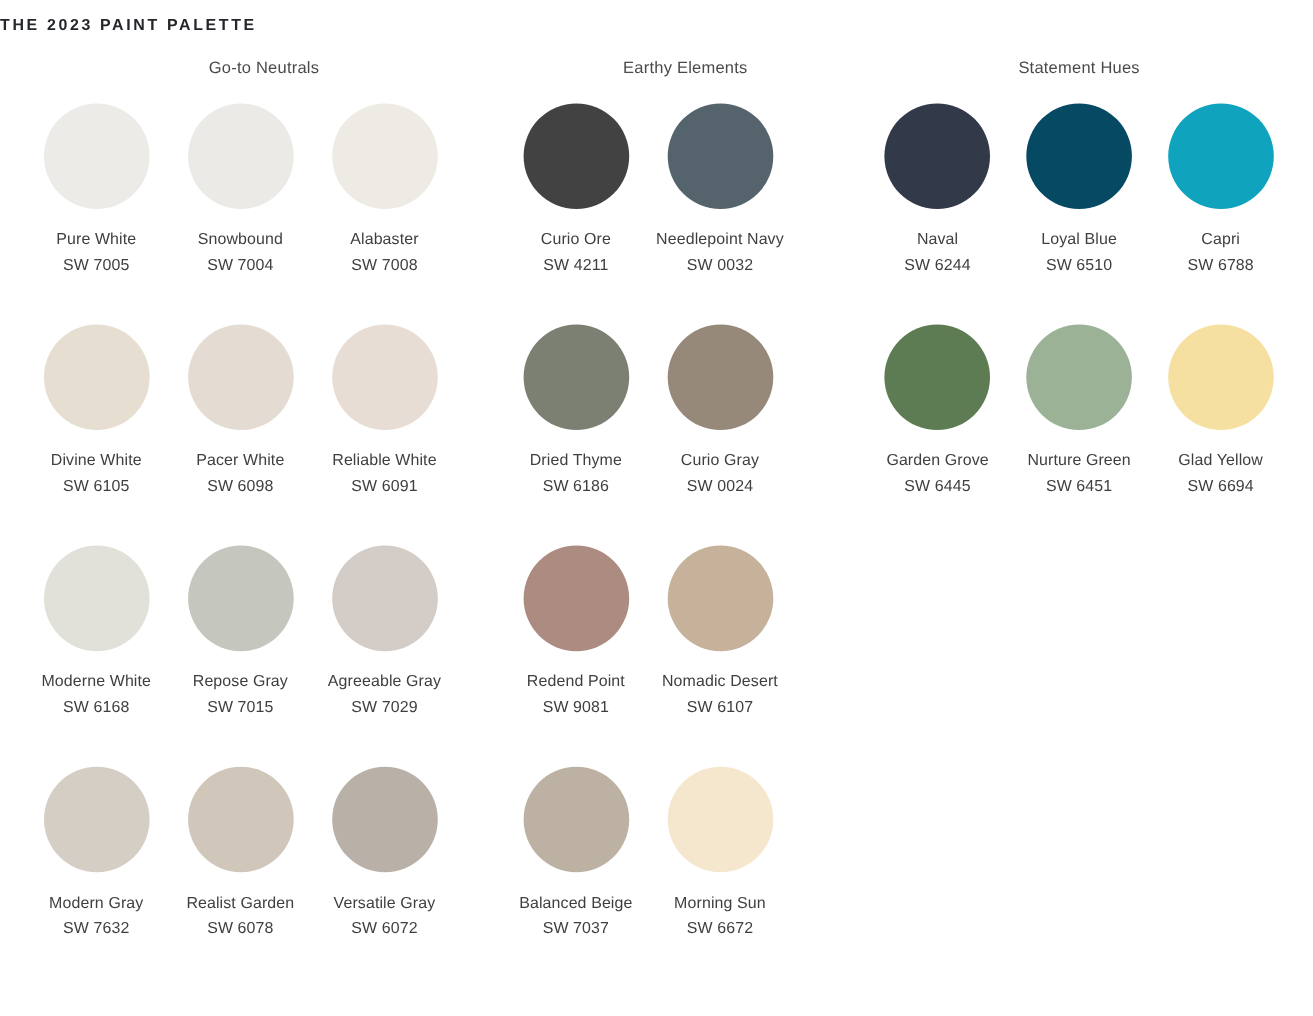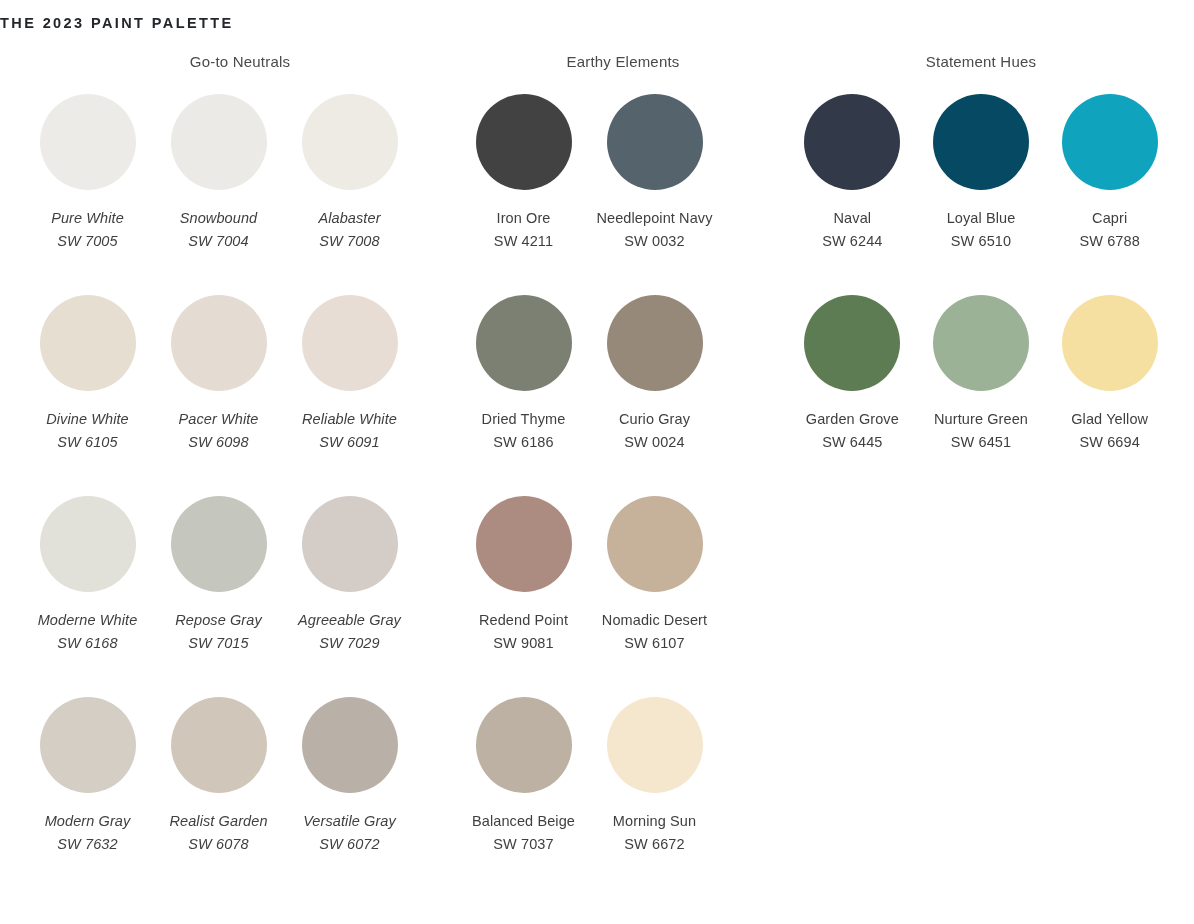--- a/index.html
+++ b/index.html
@@ -43,21 +43,21 @@
   .gh-neutrals { width: 436px; }
   .gh-earthy   { width: 330px; }
   .gh-statement{ width: 386px; }
 
   .grid-wrap {
     display: flex;
     padding: 0 20px 0 22px;
     margin-top: 13px;
   }
   .col-group { display: block; }
-  .g-neutrals { width: 436px; font-style: italic; }
+  .g-neutrals { width: 436px; }
   .g-earthy   { width: 330px; }
   .g-statement{ width: 386px; }
 
   .row {
     display: flex;
     height: 201px;
   }
   .cell {
     width: 131px;
     display: flex;
@@ -176,21 +176,21 @@
           <div class="cell-label">Versatile Gray</div>
           <div class="cell-code">SW 6072</div>
         </div>
       </div>
     </div>
 
     <div class="col-group g-earthy">
       <div class="row">
         <div class="cell">
           <div class="swatch" style="background: rgb(67, 66, 66);"></div>
-          <div class="cell-label">Iron Ore</div>
+          <div class="cell-label">Curio Ore</div>
           <div class="cell-code">SW 4211</div>
         </div>
         <div class="cell">
           <div class="swatch" style="background: rgb(85, 99, 109);"></div>
           <div class="cell-label">Needlepoint Navy</div>
           <div class="cell-code">SW 0032</div>
         </div>
       </div>
       <div class="row">
         <div class="cell">

